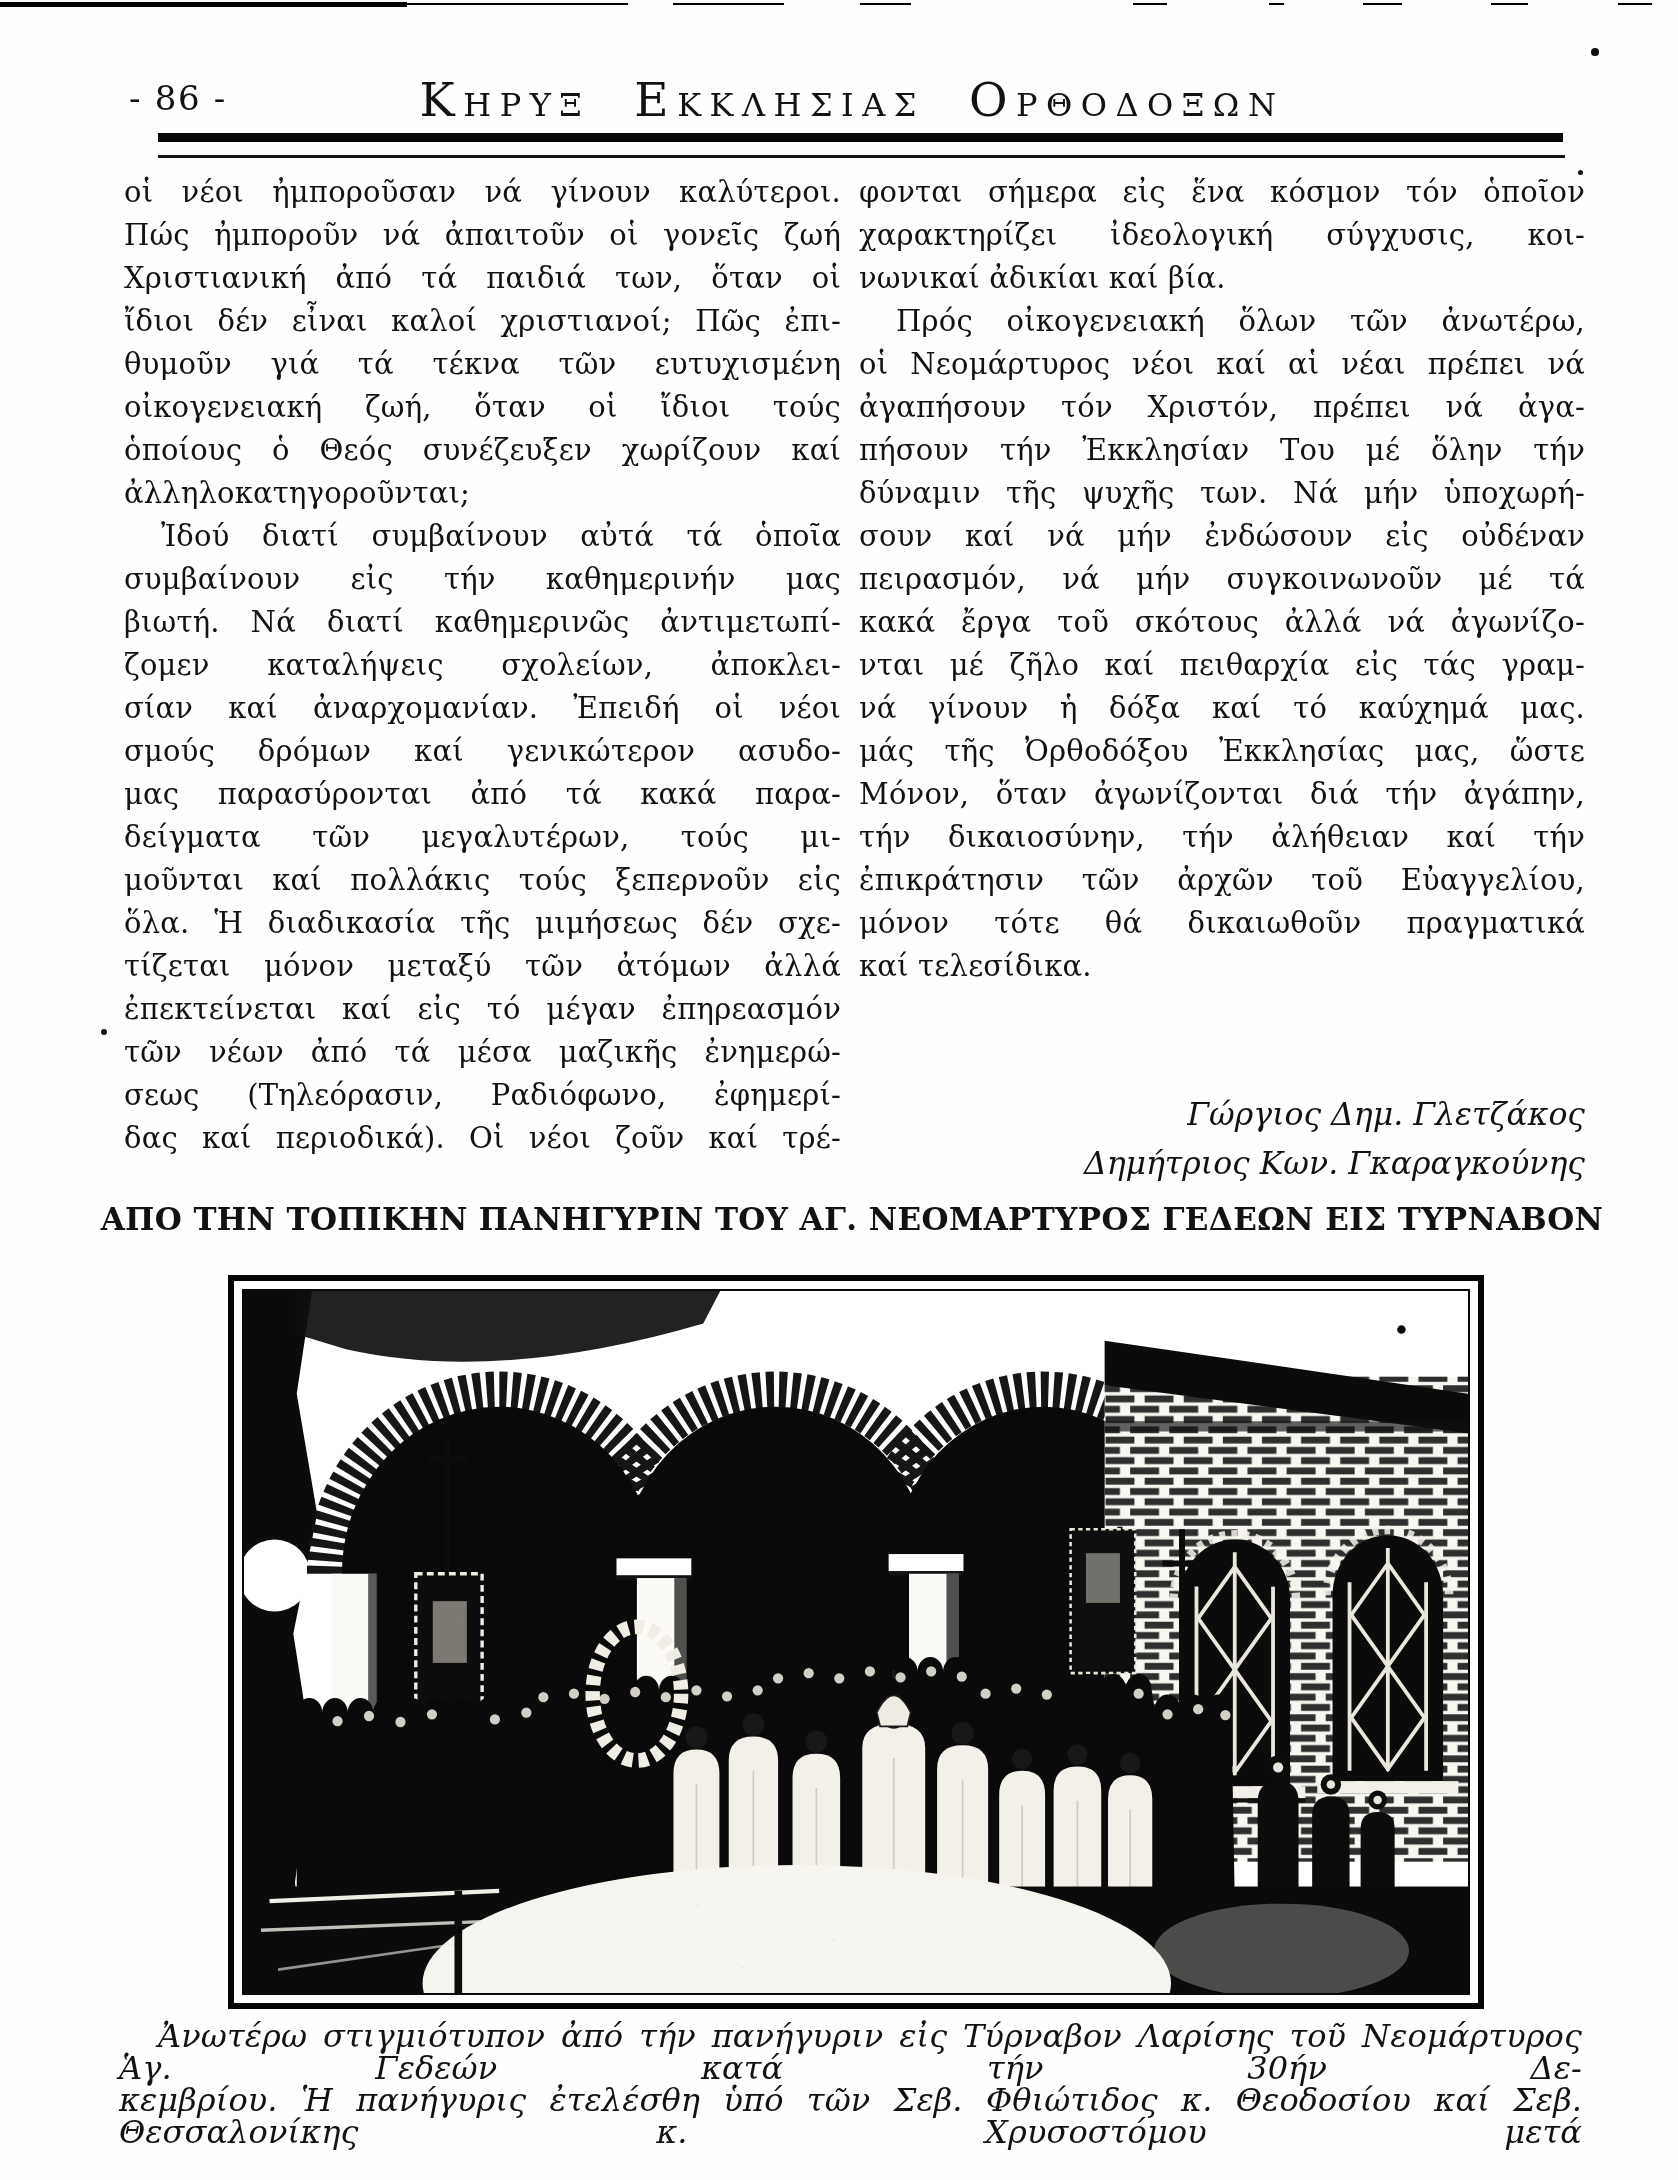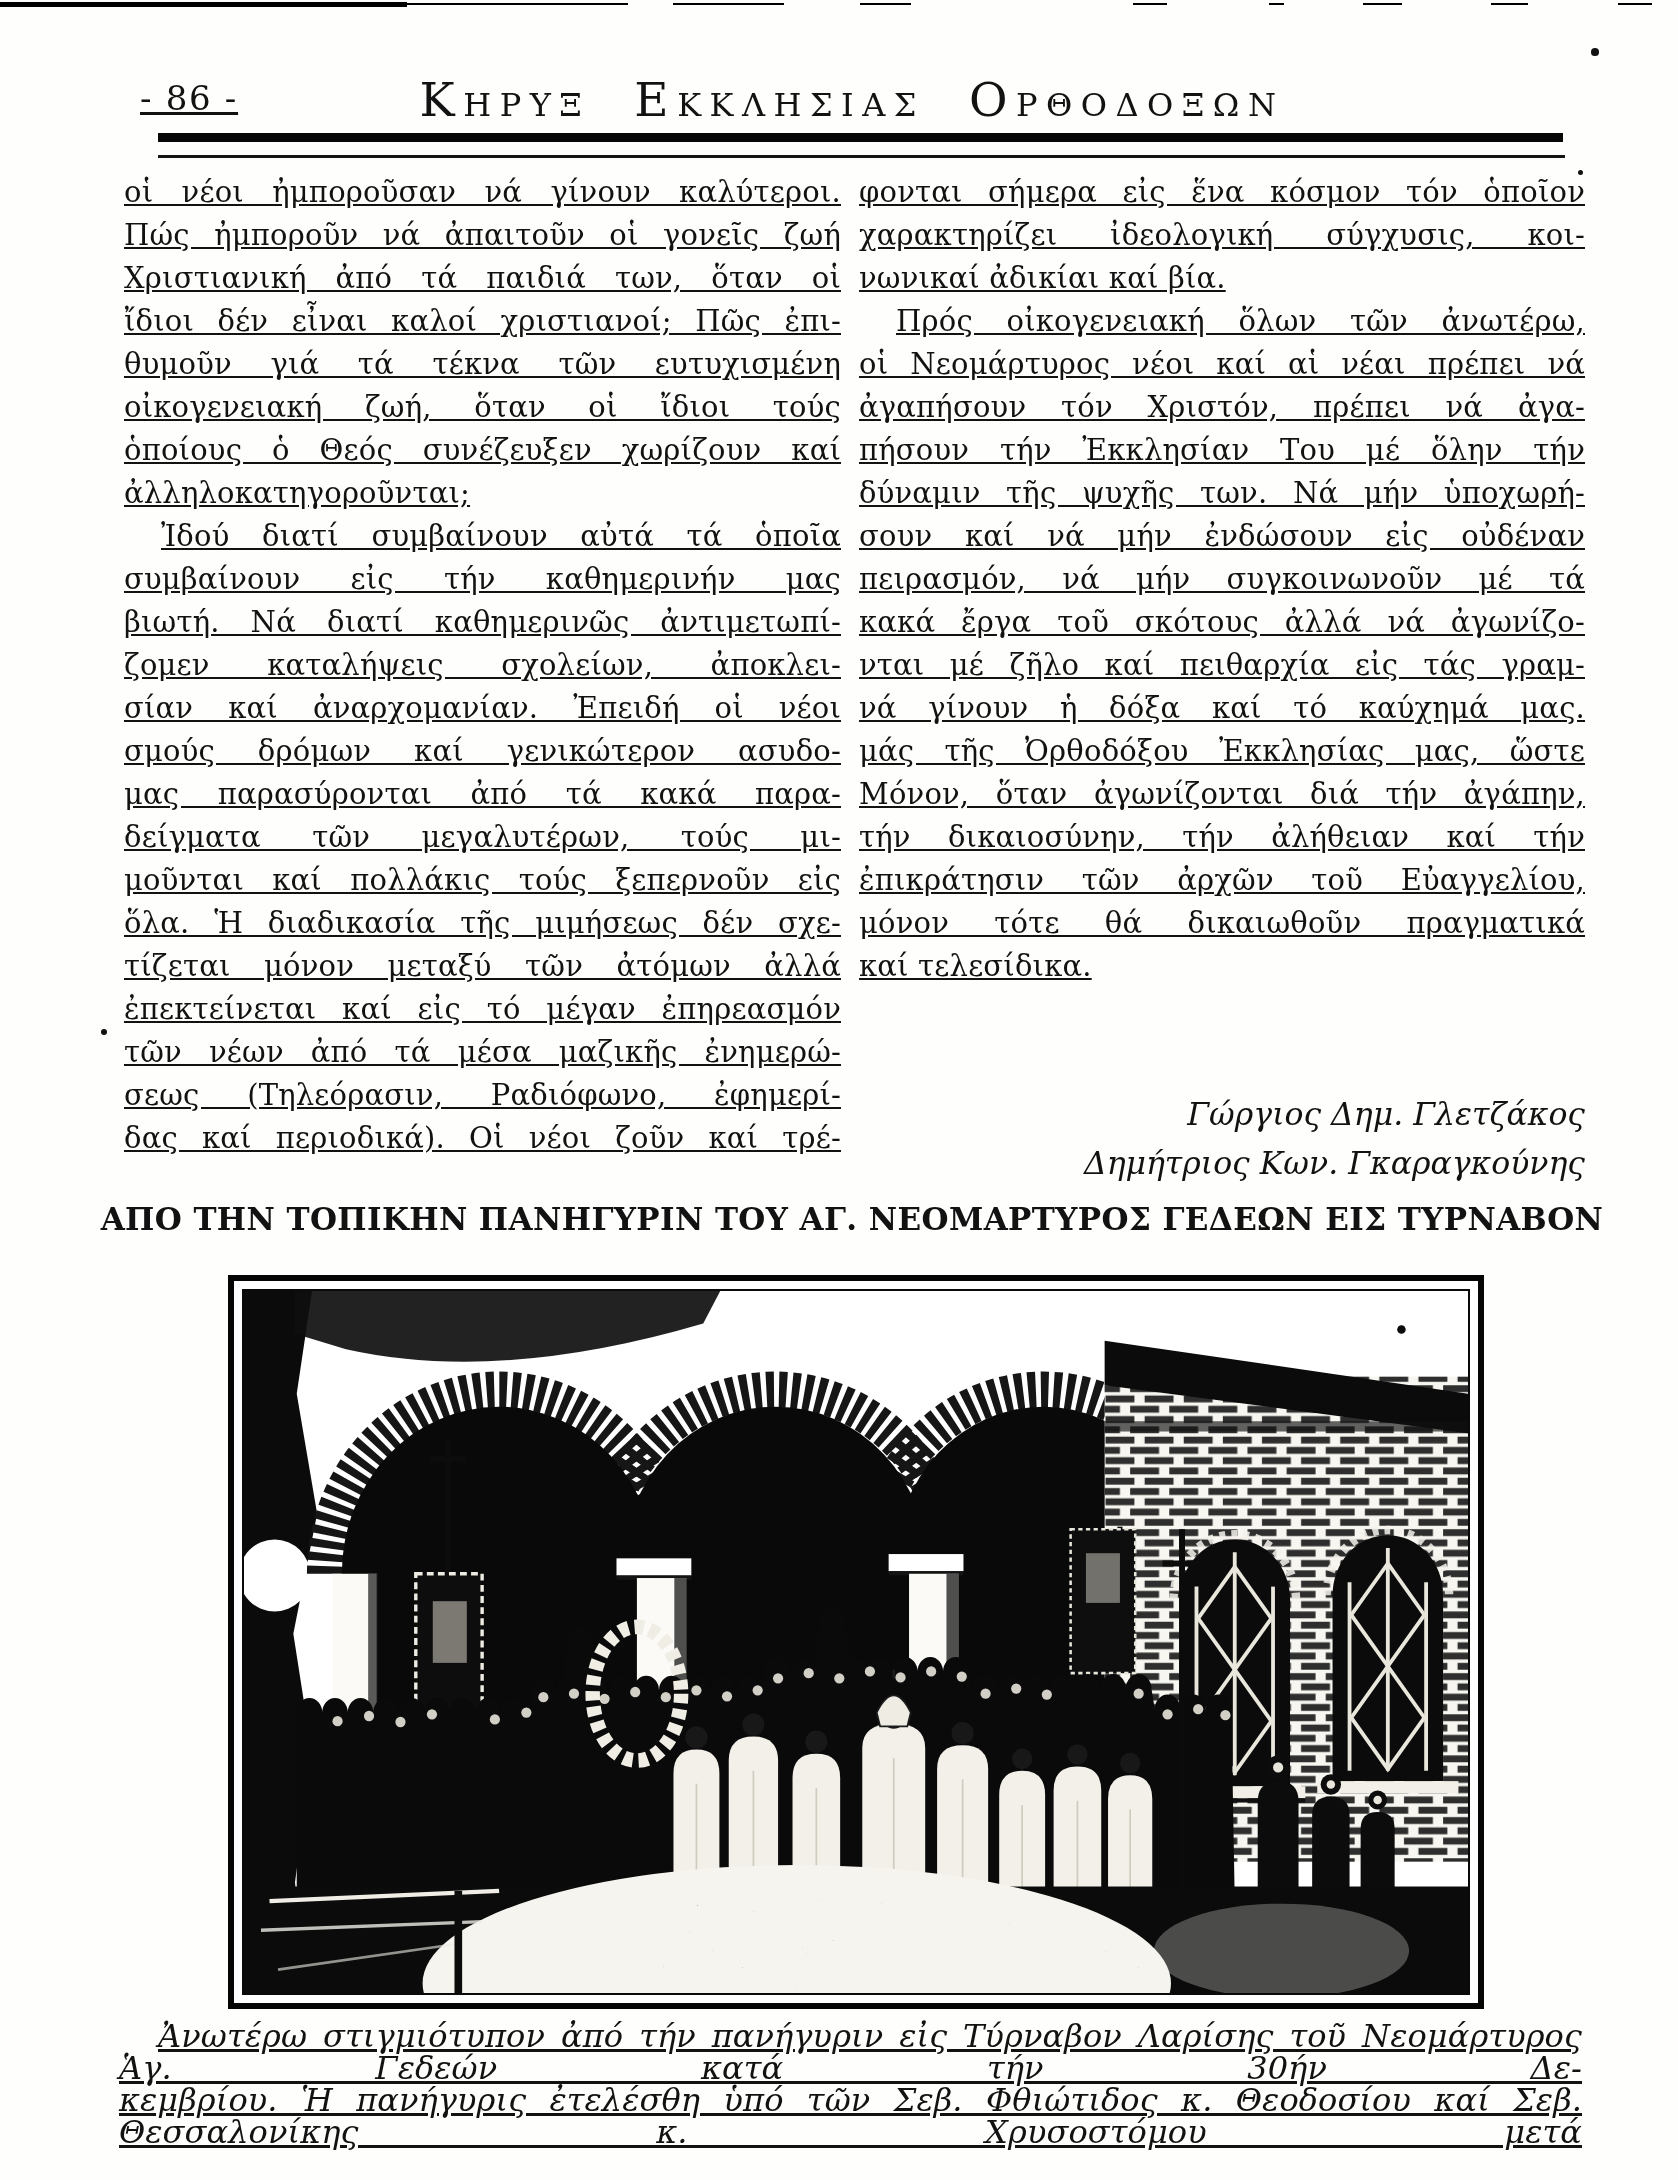--- a/index.html
+++ b/index.html
@@ -10,41 +10,40 @@
     color:#121212;
     position:relative;
     overflow:hidden;
   }
   .page{position:absolute;inset:0;background:#fefefc;}
 
   
   .artifact{position:absolute;background:#000;}
 
   
-  .page-number{position:absolute;left:140px;top:78px;font-size:34px;letter-spacing:1.7px;text-decoration:underline;}
+  .page-number{position:absolute;left:129px;top:78px;font-size:34px;letter-spacing:1.7px;}
   .journal-title{
     position:absolute;left:0;top:72px;width:100%;
     text-align:center;font-size:32px;letter-spacing:8.5px;
     white-space:nowrap;
     padding-left:13px;
   }
   .journal-title .word{margin:0 22px;}
   .journal-title .cap{font-size:47px;letter-spacing:8.5px;}
   .rule-thick{position:absolute;left:158px;top:133px;width:1405px;height:9.4px;background:#070707;}
   .rule-thin{position:absolute;left:158px;top:155px;width:1407px;height:2.6px;background:#151515;}
 
   
   .col{position:absolute;top:171px;}
   .col-left{left:124px;width:717px;}
   .col-right{left:859px;width:726px;}
   .line{
     font-size:29px;line-height:43px;
     text-align:justify;text-align-last:justify;
     letter-spacing:0.2px;
-    text-decoration:underline;
   }
   .line.end{text-align-last:left;}
   .line.indent{text-indent:37px;}
 
   .signatures{
     position:absolute;left:859px;top:1090px;width:726px;
     text-align:right;font-style:italic;font-size:31.5px;line-height:49px;
   }
 
   .photo-headline{

